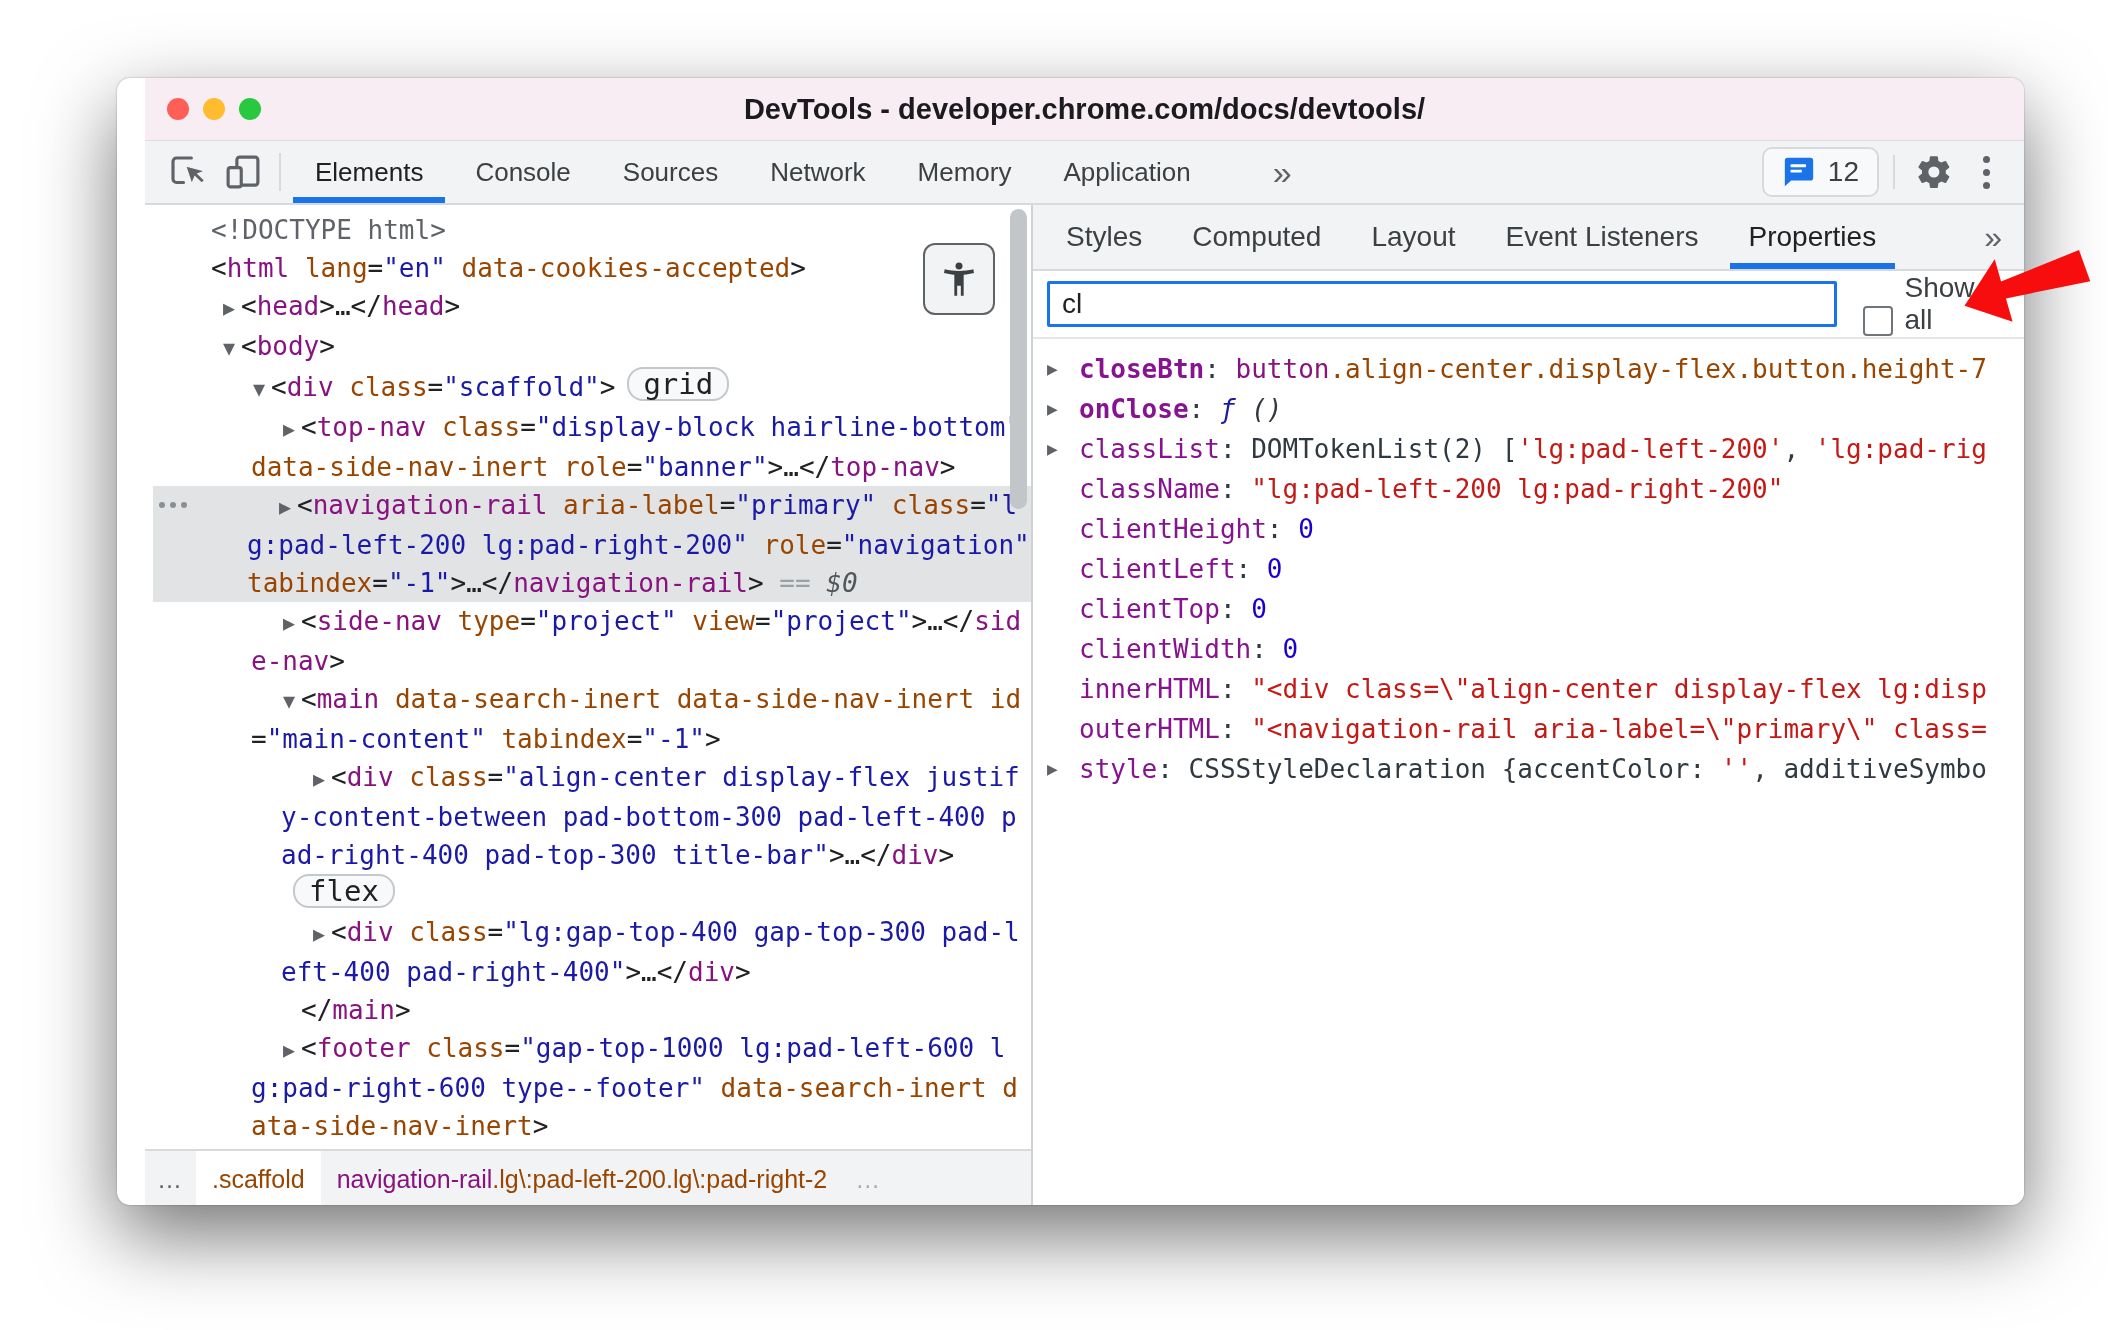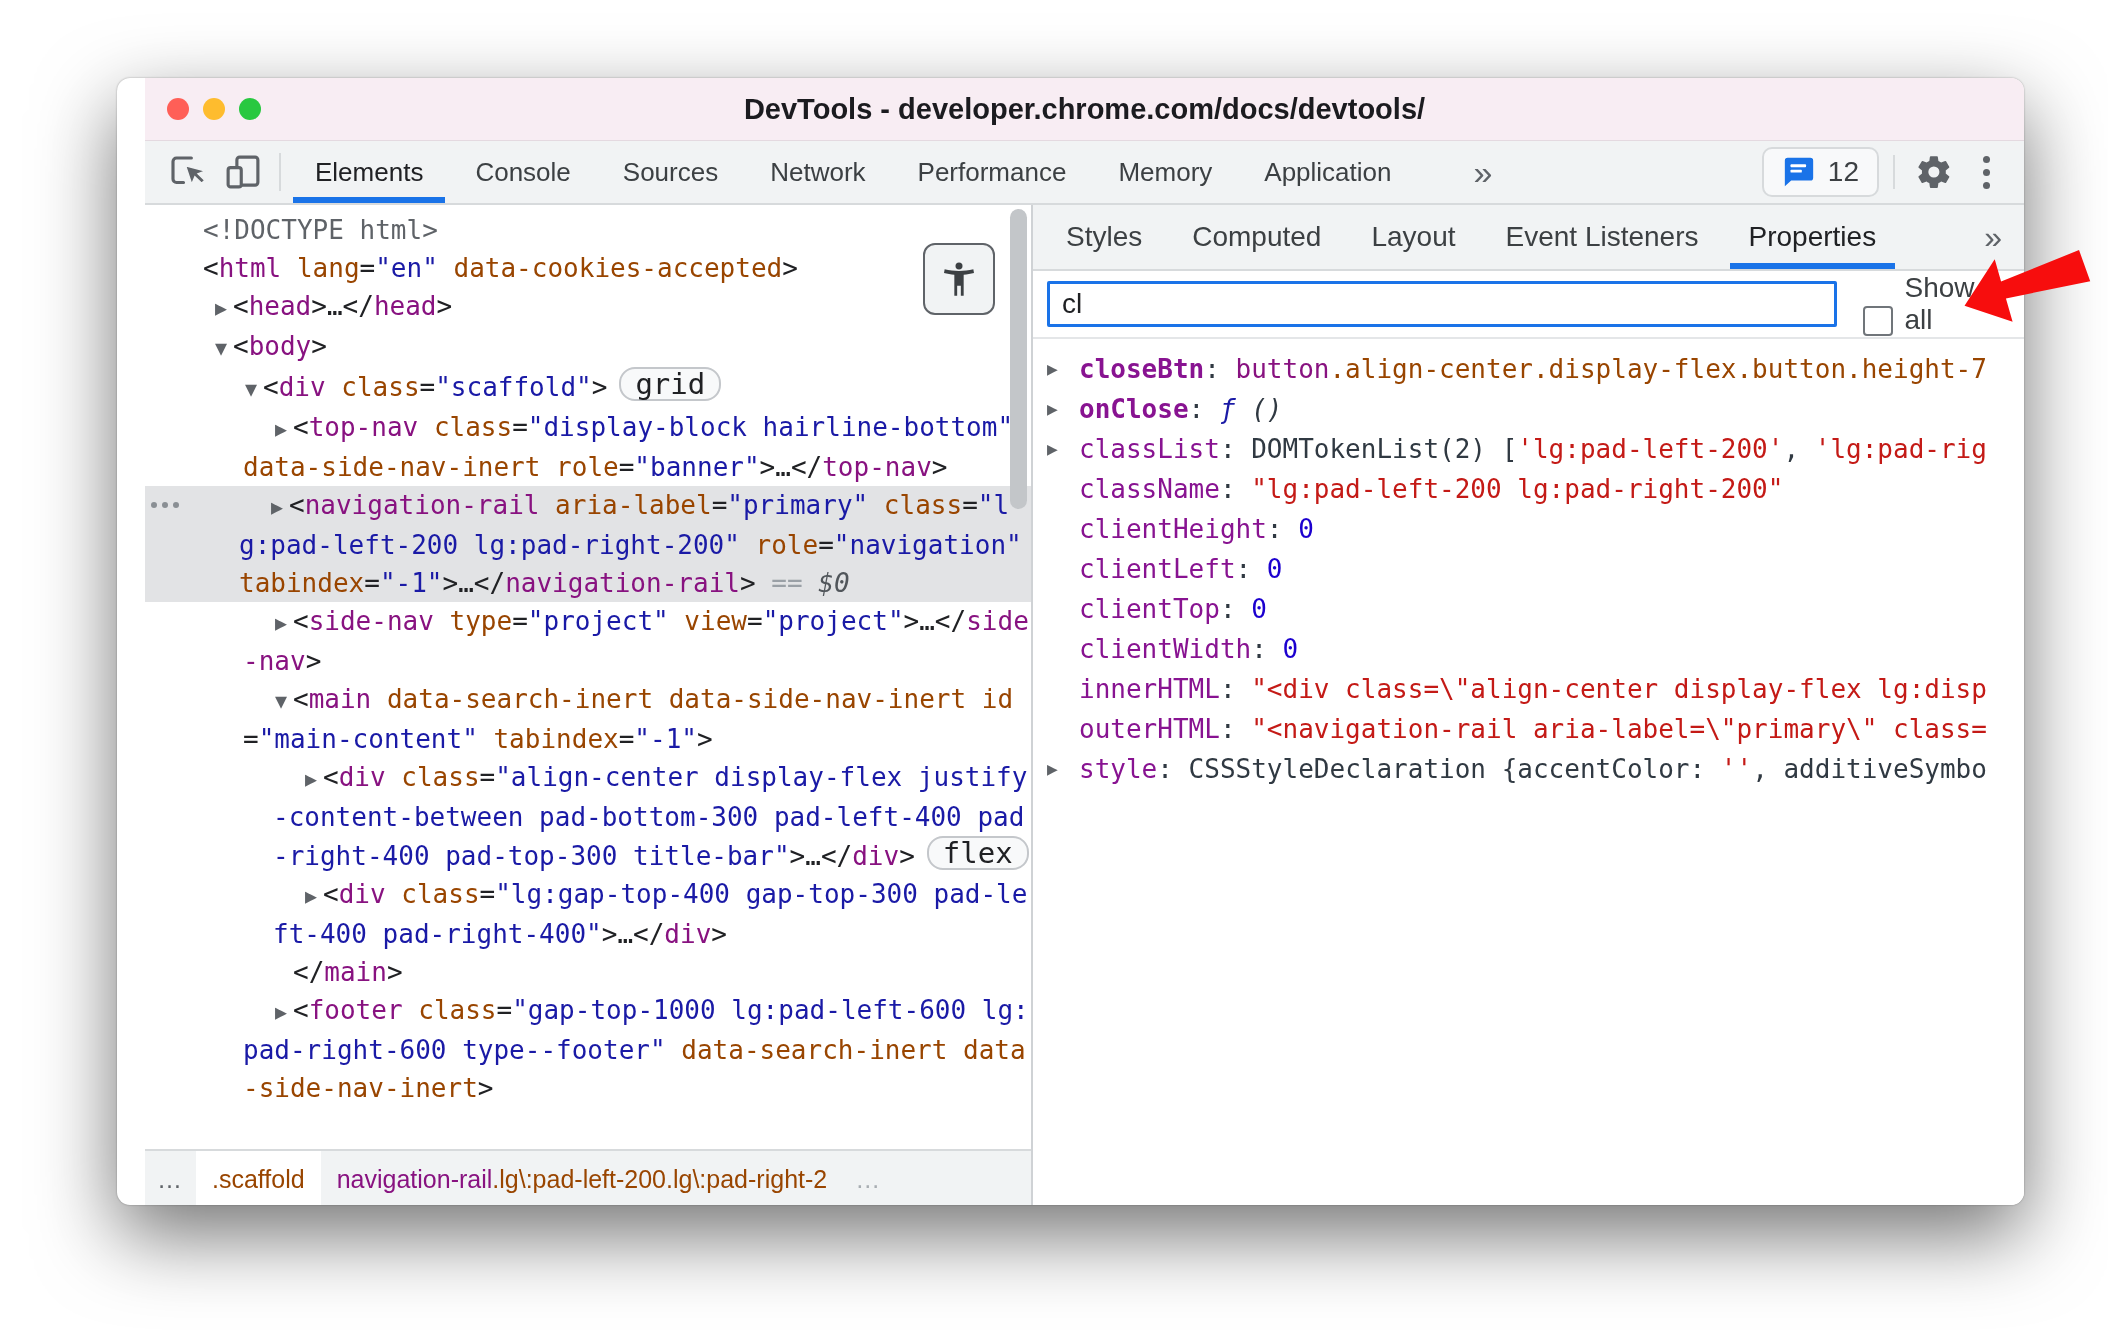--- a/index.html
+++ b/index.html
@@ -27,21 +27,21 @@
             padding:6px 18px;cursor:pointer;}
   .msg-count{font-size:28px;color:#3c4043;}
   .dots3{display:flex;flex-direction:column;gap:6px;padding:0 14px;cursor:pointer;}
   .dots3 i{width:7px;height:7px;border-radius:50%;background:#5f6368;display:block;}
   
   .main{display:flex;height:1003px;}
   .left-panel{width:886px;position:relative;background:#fff;overflow:hidden;}
   .v-divider{width:2px;background:#cfd2d5;}
   .right-panel{flex:1;background:#fff;display:flex;flex-direction:column;overflow:hidden;}
   
-  .tree{position:absolute;left:0;top:0;right:0;height:946px;overflow:hidden;padding:6px 0 0 4px;
+  .tree{position:absolute;left:8px;top:0;right:0;height:946px;overflow:hidden;padding:6px 0 0 4px;
         font-family:"DejaVu Sans Mono",monospace;font-size:26px;line-height:38px;}
   .t-row{position:relative;white-space:pre-wrap;word-break:break-all;color:#202124;cursor:default;}
   .t-row.selected{background:#e2e3e5;margin-left:-4px;padding-right:0;}
   .spacer{display:inline-block;width:50px;text-align:right;padding-right:6px;box-sizing:border-box;
           color:#5f6368;font-size:20px;}
   .gutter-dots{position:absolute;left:6px;top:16px;display:flex;gap:5px;}
   .gutter-dots i{width:6px;height:6px;border-radius:50%;background:#8a8f94;display:block;}
   .sg-p{color:#202124}.sg-t{color:#881280}.sg-a{color:#994500}.sg-v{color:#1a1aa6}.sg-g{color:#5f6368}
   .badge{display:inline-block;font-size:29px;line-height:28px;color:#202124;background:#f8f9fa;
          border:2px solid #c4c7cb;border-radius:16px;padding:1px 14px;margin-left:12px;vertical-align:2px;cursor:pointer;}
@@ -105,21 +105,20 @@
           <rect x="8.5" y="3.5" width="12" height="16" rx="1.6" fill="none" stroke="#5f6368" stroke-width="1.8"></rect>
           <rect x="3.5" y="9.5" width="7.5" height="11" rx="1.4" fill="#f1f3f4" stroke="#5f6368" stroke-width="1.8"></rect>
         </svg>
       </div>
       <div class="tb-sep"></div>
       <div class="tabs" id="main-tabs">
           <div class="tab active">Elements</div>
           <div class="tab">Console</div>
           <div class="tab">Sources</div>
           <div class="tab">Network</div>
-          <div class="tab">Performance</div>
           <div class="tab">Memory</div>
           <div class="tab">Application</div>
         </div>
       <div class="more-glyph">»</div>
       <div class="tb-right">
         <div class="msg-chip">
           <svg width="34" height="34" viewBox="0 0 24 24">
             <path d="M20 2H4a2 2 0 0 0-2 2v18l4.5-4H20a2 2 0 0 0 2-2V4a2 2 0 0 0-2-2z" fill="#1a73e8"></path>
             <rect x="6" y="6.6" width="11" height="2" rx="0.6" fill="#fff"></rect>
             <rect x="6" y="10.4" width="8" height="2" rx="0.6" fill="#fff"></rect>

